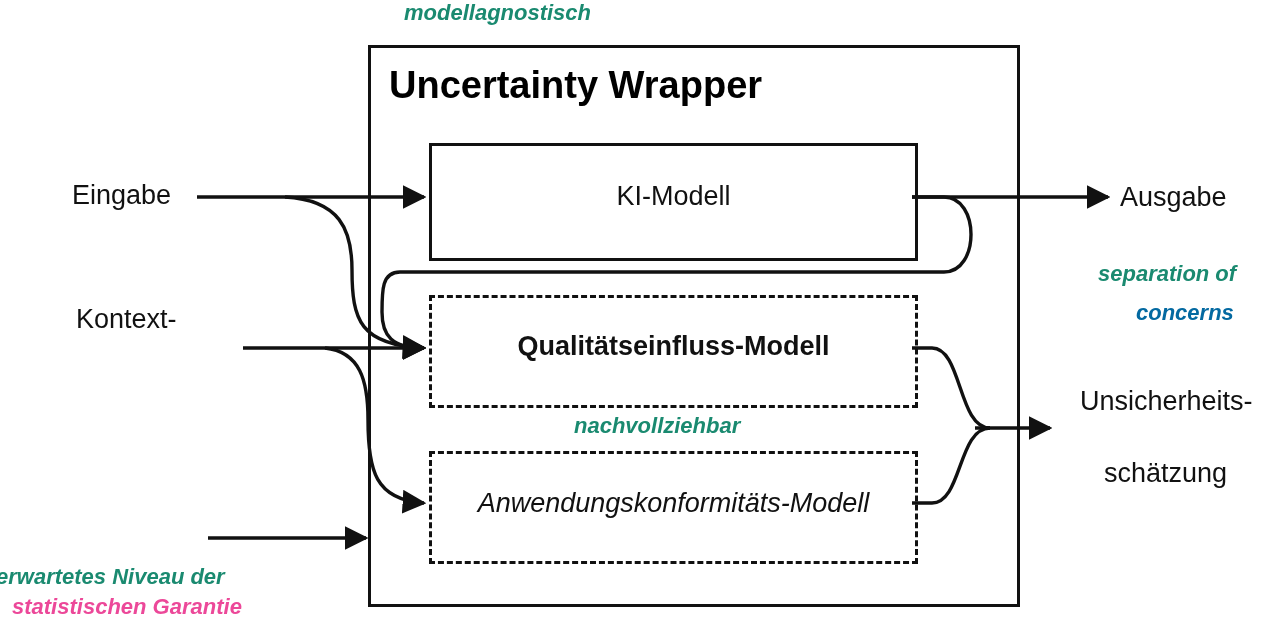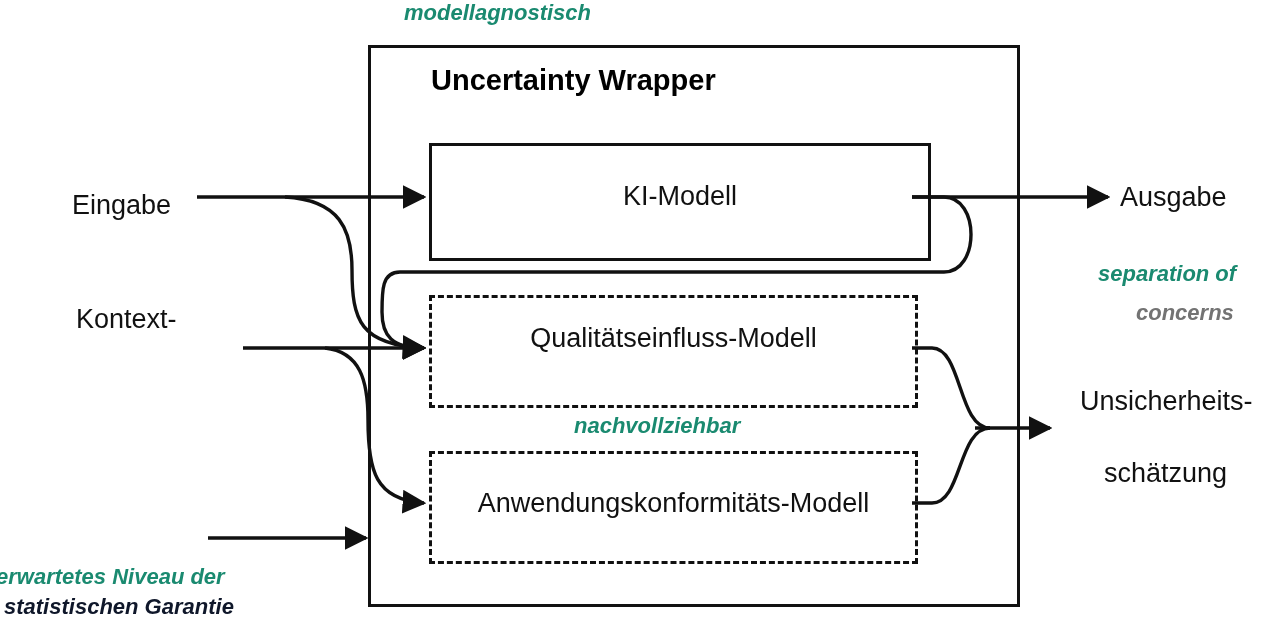--- a/index.html
+++ b/index.html
@@ -8,61 +8,61 @@
     font-family:"Liberation Sans", sans-serif;
     color:#000000;
   }
   #stage{position:relative;width:1252px;height:625px;}
   #wires{position:absolute;left:0;top:0;width:1280px;height:625px;}
 
   .lbl{position:absolute;white-space:pre;}
   .plain{font-size:27px;color:#111111;line-height:38px;}
   .green{font-style:italic;font-weight:600;font-size:22px;line-height:30px;}
   .boxlabel{font-size:27px;color:#111111;}
-  .wrapper-title{font-weight:bold;font-size:29px;color:#000;margin-left:42px;}
+  .wrapper-title{font-weight:bold;font-size:38px;color:#000;}
 
   .node{position:absolute;background:transparent;}
   .solidbox{border:3px solid #111111;}
   .dashbox{border:3px dashed #111111;}
   .node .boxlabel{
     position:absolute;left:0;right:0;text-align:center;
   }
 </style>
 </head>
 <body>
 
 <div id="stage">
 
   <div class="lbl green" style="left:404px;top:-2px;color:#1a8a70;">modellagnostisch</div>
 
   <div class="lbl green" style="left:1098px;top:259px;color:#1a8a70;">separation of</div>
-  <div class="lbl green" style="left:1136px;top:298px;color:#737373;">concerns</div>
+  <div class="lbl green" style="left:1136px;top:298px;color:#0369a1;">concerns</div>
 
   <div class="lbl green" style="left:574px;top:411px;color:#1a8a70;">nachvollziehbar</div>
 
   <div class="lbl green" style="left:-4px;top:562px;color:#1a8a70;">erwartetes Niveau der</div>
-  <div class="lbl green" style="left:4px;top:592px;color:#0f172a;">statistischen Garantie</div>
+  <div class="lbl green" style="left:12px;top:592px;color:#ec4899;">statistischen Garantie</div>
 
   <div class="node solidbox" style="left:368px;top:45px;width:646px;height:556px;"></div>
 
   <div class="lbl wrapper-title" style="left:389px;top:64px;">Uncertainty Wrapper</div>
 
-  <div class="node solidbox" style="left:429px;top:143px;width:483px;height:112px;padding-left:13px;">
+  <div class="node solidbox" style="left:429px;top:143px;width:483px;height:112px;">
     <div class="boxlabel" style="top:35px;">KI-Modell</div>
   </div>
 
   <div class="node dashbox" style="left:429px;top:295px;width:483px;height:107px;">
-    <div class="boxlabel" style="top:25px;">Qualitätseinfluss-Modell</div>
+    <div class="boxlabel" style="top:33px;font-weight:bold;">Qualitätseinfluss-Modell</div>
   </div>
 
   <div class="node dashbox" style="left:429px;top:451px;width:483px;height:107px;">
-    <div class="boxlabel" style="top:34px;">Anwendungskonformitäts-Modell</div>
+    <div class="boxlabel" style="top:34px;font-style:italic;">Anwendungskonformitäts-Modell</div>
   </div>
 
-  <div class="lbl plain" style="left:72px;top:186px;text-align:right;">Eingabe</div>
+  <div class="lbl plain" style="left:72px;top:176px;text-align:right;">Eingabe</div>
 
   <div class="lbl plain" style="left:76px;top:300px;">Kontext-</div>
 
 
   <div class="lbl plain" style="left:1080px;top:382px;">Unsicherheits-</div>
 
   <div class="lbl plain" style="left:1120px;top:178px;">Ausgabe</div>
   <div class="lbl plain" style="left:1104px;top:420px;margin-top:34px;">schätzung</div>
 
   <svg id="wires" viewBox="0 0 1280 625" xmlns="http://www.w3.org/2000/svg">

